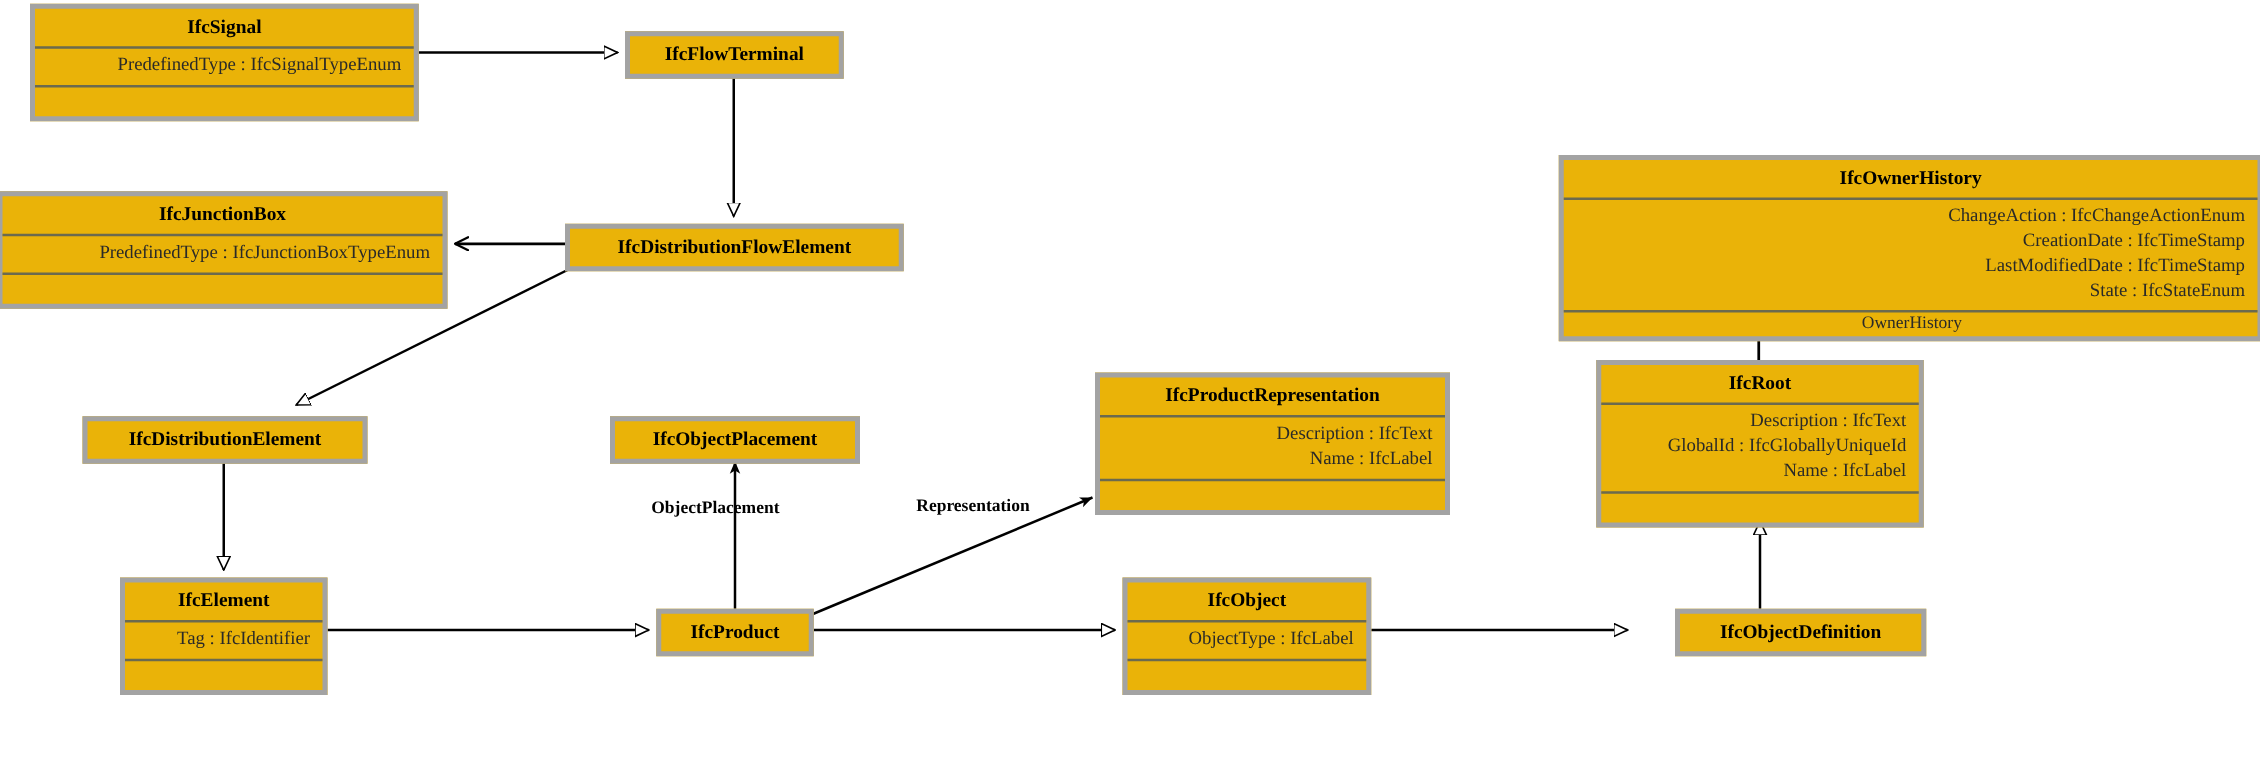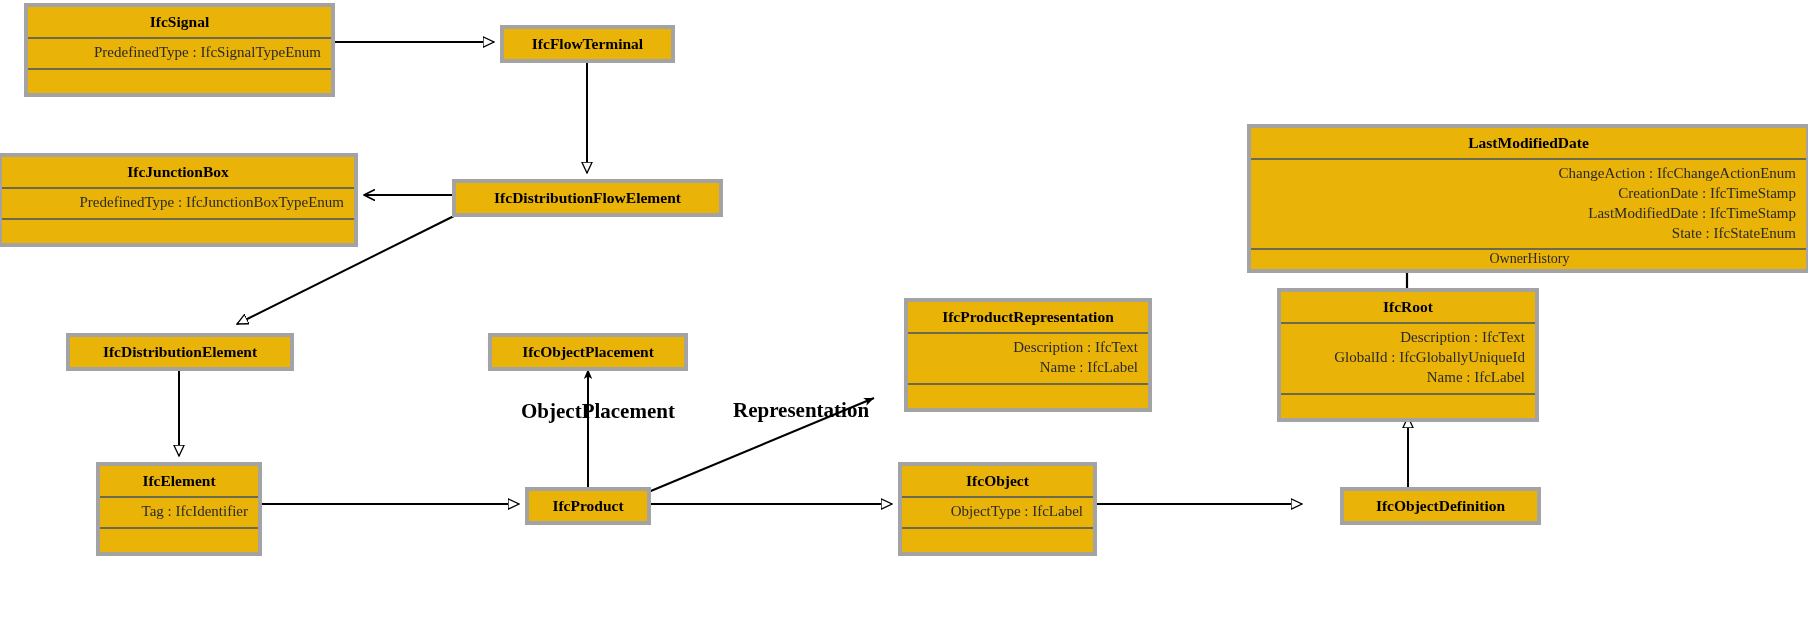--- a/index.html
+++ b/index.html
@@ -54,21 +54,21 @@
   .uml-tail{
     font-size:14px;
     color:#2a2a28;
     text-align:center;
     padding:1px 6px 2px 8px;
     white-space:nowrap;
   }
   .edge-label{
     position:absolute;
     font-family:"Liberation Serif","DejaVu Serif",serif;
-    font-size:21px;
+    font-size:14px;
     font-weight:bold;
     color:#000;
     white-space:nowrap;
   }
 </style>
 </head>
 <body>
 
 <div id="canvas">
 
@@ -156,21 +156,21 @@
     </div>
     <div class="uml-sep"></div>
     <div class="uml-attrs uml-empty"></div>
   </div>
 
   <div class="uml-class" style="left:452px; top:179px; width:271px;">
     <div class="uml-name">IfcDistributionFlowElement</div>
   </div>
 
   <div class="uml-class" style="left:1247px; top:124px; width:563px;">
-    <div class="uml-name">LastModifiedDate</div>
+    <div class="uml-name">IfcOwnerHistory</div>
     <div class="uml-sep"></div>
     <div class="uml-attrs">
       <span class="attr">ChangeAction : IfcChangeActionEnum</span>
       <span class="attr">CreationDate : IfcTimeStamp</span>
       <span class="attr">LastModifiedDate : IfcTimeStamp</span>
       <span class="attr">State : IfcStateEnum</span>
     </div>
     <div class="uml-sep"></div>
     <div class="uml-tail">OwnerHistory</div>
   </div>
@@ -180,21 +180,21 @@
     <div class="uml-sep"></div>
     <div class="uml-attrs">
       <span class="attr">Description : IfcText</span>
       <span class="attr">GlobalId : IfcGloballyUniqueId</span>
       <span class="attr">Name : IfcLabel</span>
     </div>
     <div class="uml-sep"></div>
     <div class="uml-attrs uml-empty"></div>
   </div>
 
-  <div class="uml-class" style="left:876px; top:298px; width:248px;margin-left:28px;">
+  <div class="uml-class" style="left:876px; top:298px; width:284px;">
     <div class="uml-name">IfcProductRepresentation</div>
     <div class="uml-sep"></div>
     <div class="uml-attrs">
       <span class="attr">Description : IfcText</span>
       <span class="attr">Name : IfcLabel</span>
     </div>
     <div class="uml-sep"></div>
     <div class="uml-attrs uml-empty"></div>
   </div>
 

